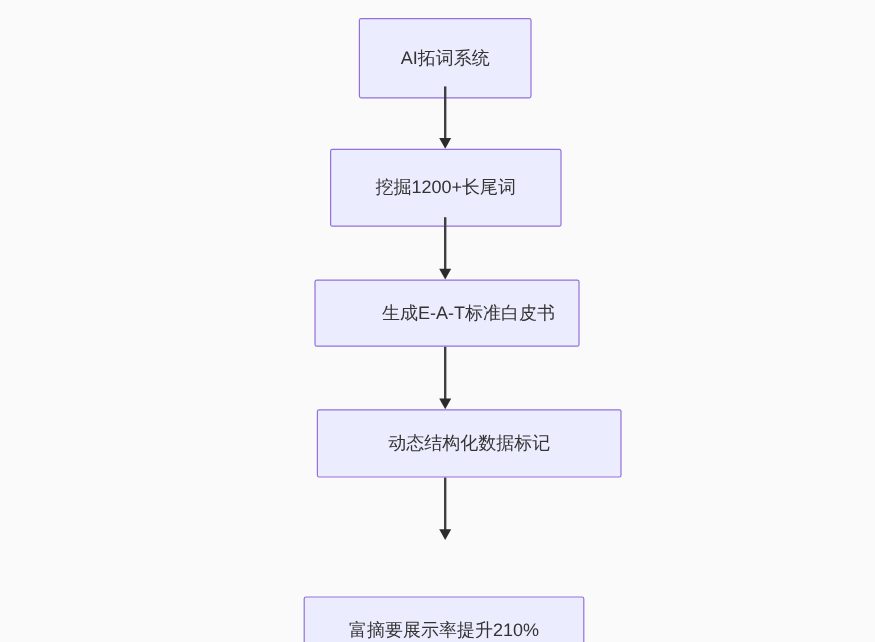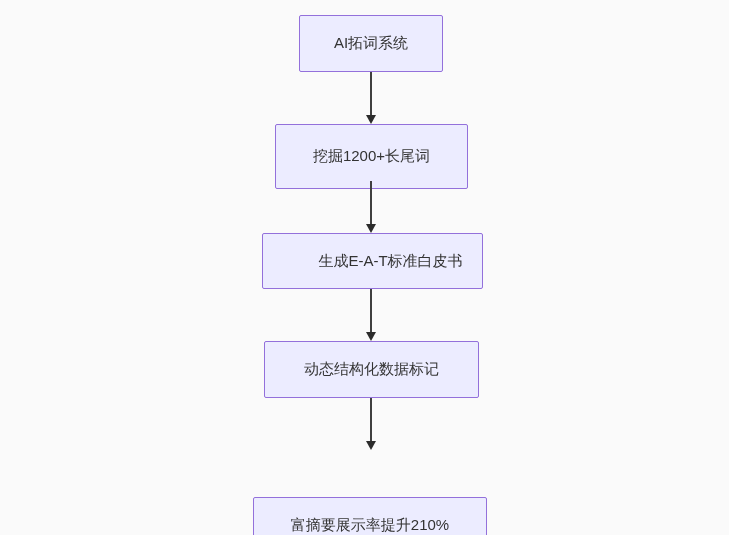--- a/index.html
+++ b/index.html
@@ -25,24 +25,24 @@
     border: 1px solid #9370DB;
     border-radius: 2px;
     color: #333333;
     font-size: 15px;
     display: flex;
     align-items: center;
     justify-content: center;
     text-align: center;
     white-space: nowrap;
   }
-  .node-1 { left: 299px; top: 15px;  width: 144px; height: 57px; }
+  .node-1 { left: 299px; top: 15px;  width: 144px; height: 67px; }
   .node-2 { left: 275px; top: 124px; width: 193px; height: 65px; }
   .node-3 { left: 262px; top: 233px; width: 221px; height: 56px; padding-left: 36px; }
-  .node-4 { left: 264px; top: 341px; width: 215px; height: 57px; }
+  .node-4 { left: 264px; top: 341px; width: 254px; height: 57px; }
   .node-5 { left: 253px; top: 450px; width: 234px; height: 57px; margin-top: 47px; }
 
   .edge-line {
     position: absolute;
     left: 370px;
     width: 2px;
     background: #3f3f3f;
   }
   .edge-line-1 { top: 72px;  height: 44px; }
   .edge-line-2 { top: 181px; height: 44px; }

